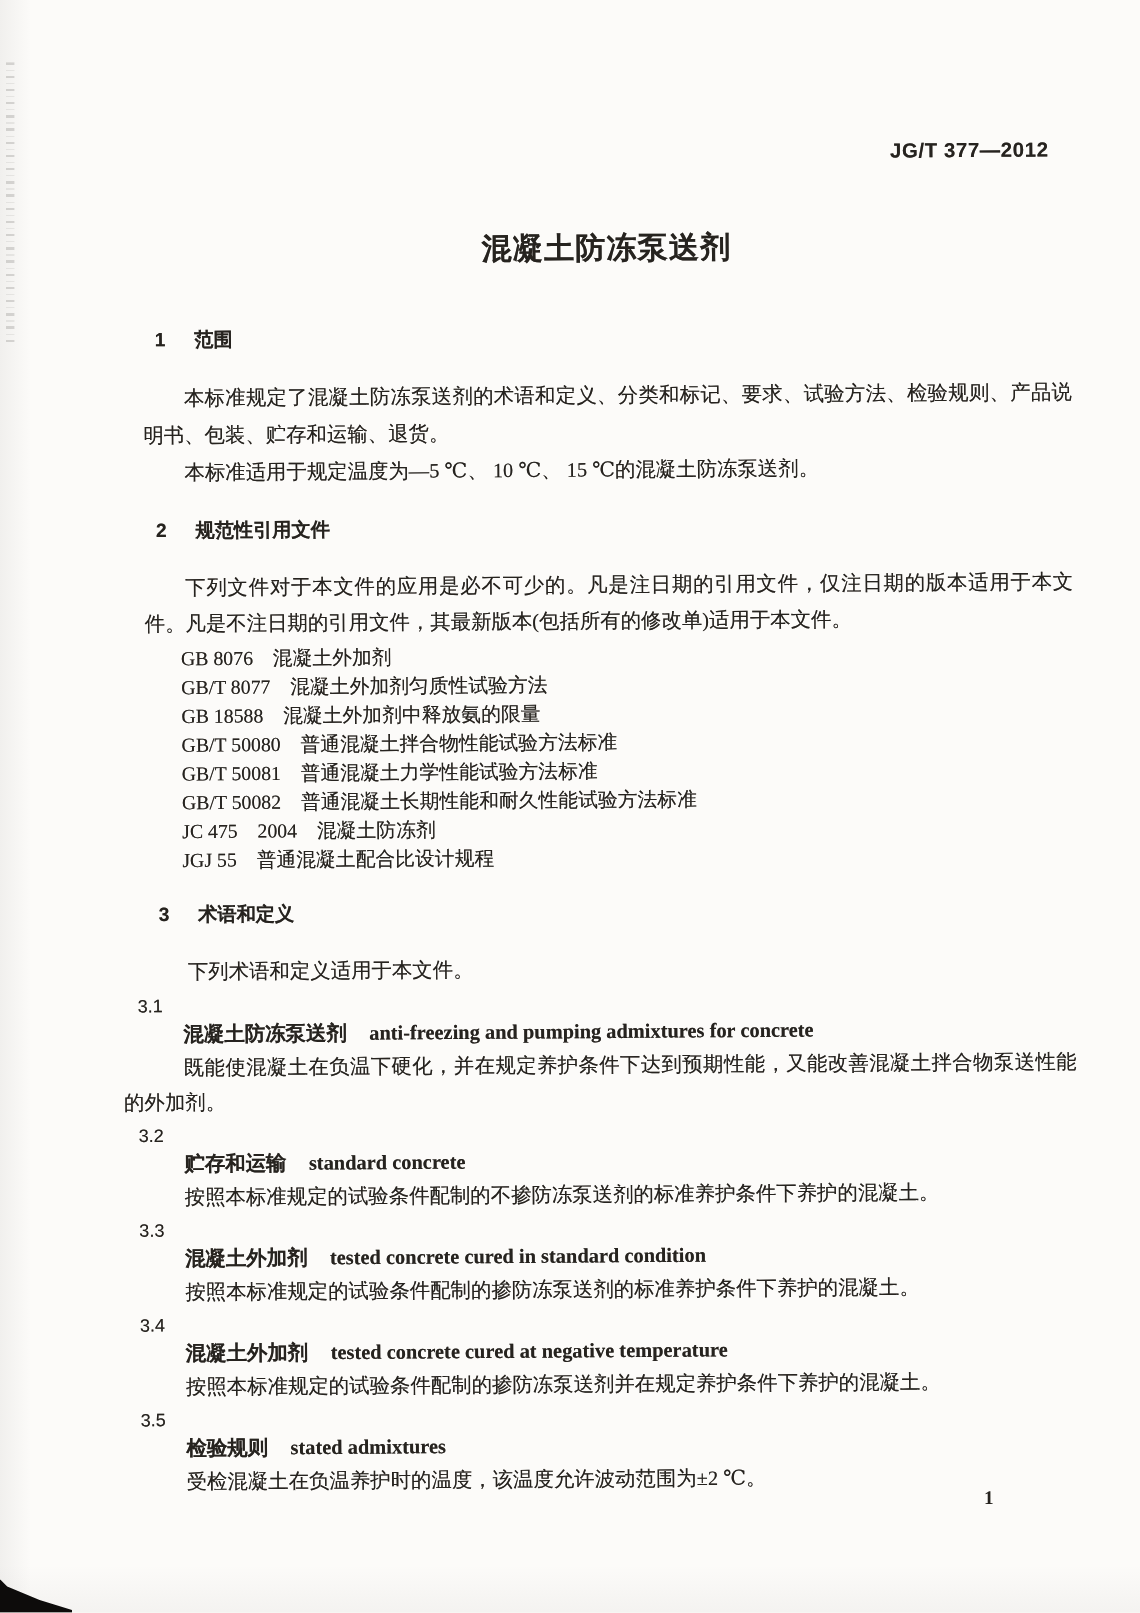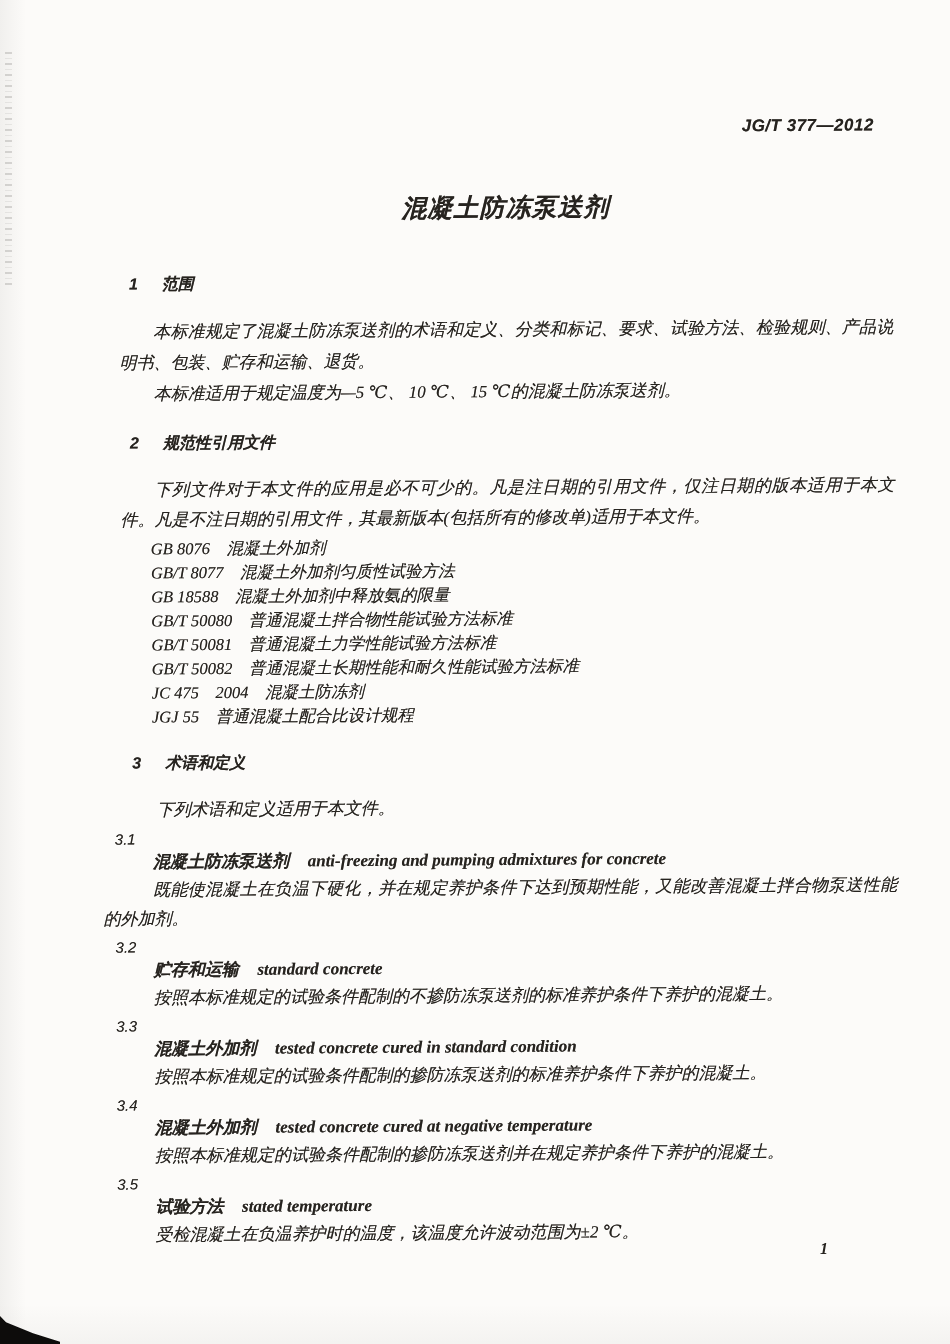--- a/index.html
+++ b/index.html
@@ -10,21 +10,20 @@
     font-family: "Liberation Serif", "DejaVu Serif", serif;
     color: #26231f;
   }
   .page {
     position: relative;
     width: 950px; height: 1344px;
     background:
       linear-gradient(to right, rgba(90,88,84,0.07), rgba(0,0,0,0) 26px),
       linear-gradient(to top, rgba(90,88,84,0.05), rgba(0,0,0,0) 40px),
       #fcfbf9;
-    font-style: italic;
   }
   
   .edge-strip {
     position: absolute; left: 5px; top: 52px;
     width: 7px; height: 235px;
     background: repeating-linear-gradient(
       to bottom,
       rgba(110,108,104,0.45) 0 2px,
       rgba(0,0,0,0) 2px 6px,
       rgba(130,128,124,0.25) 6px 7px,
@@ -196,21 +195,21 @@
           <div class="term-num">3.4</div>
           <div class="term-name">
             <span class="term-zh">混凝土外加剂</span><span class="term-en">tested concrete cured at negative temperature</span>
           </div>
           <p class="term-def">按照本标准规定的试验条件配制的掺防冻泵送剂并在规定养护条件下养护的混凝土。</p>
         </div>
 
         <div class="term">
           <div class="term-num">3.5</div>
           <div class="term-name">
-            <span class="term-zh">试验方法</span><span class="term-en">stated temperature</span>
+            <span class="term-zh">检验规则</span><span class="term-en">stated admixtures</span>
           </div>
           <p class="term-def">受检混凝土在负温养护时的温度，该温度允许波动范围为±2 ℃。</p>
         </div>
 
       </div>
     </section>
 
   </div>
 
   <div class="page-number">1</div>

